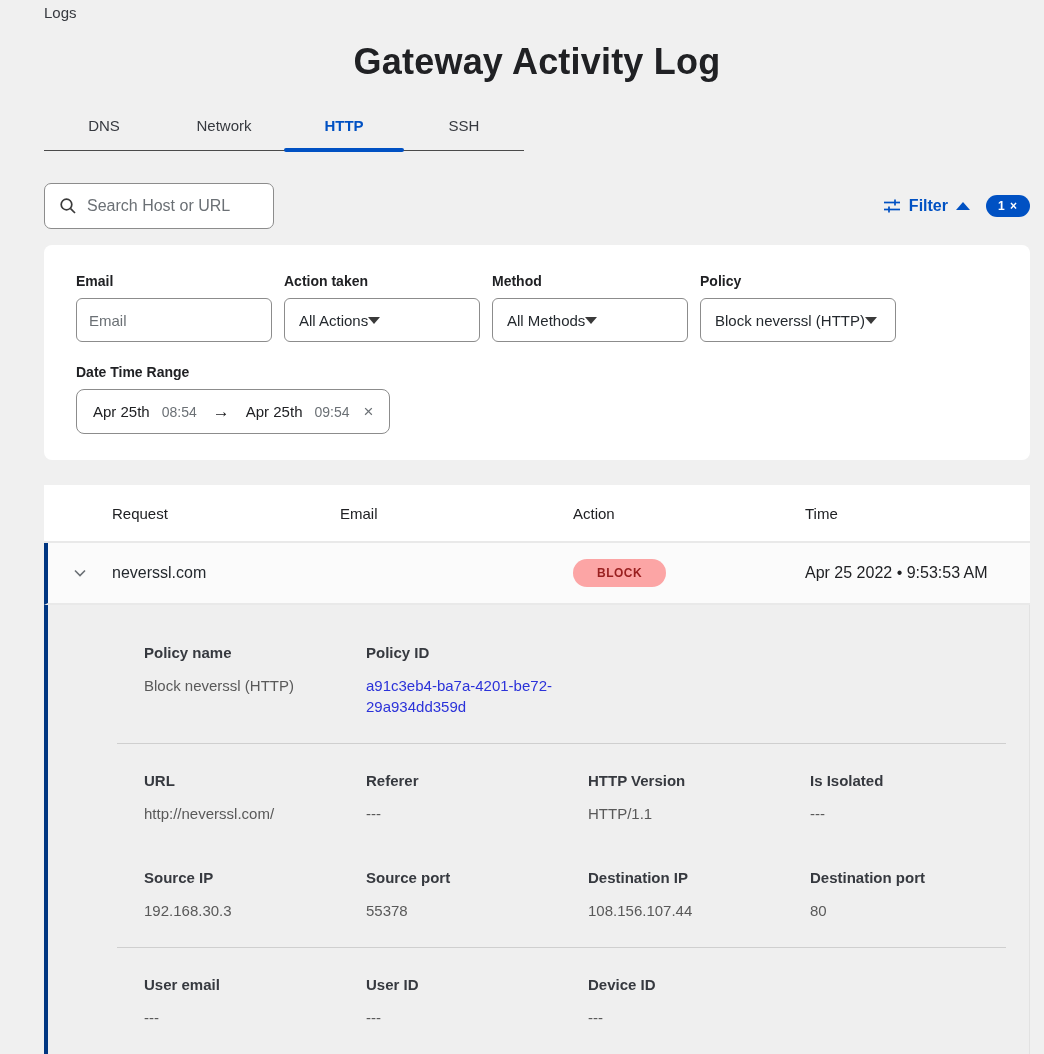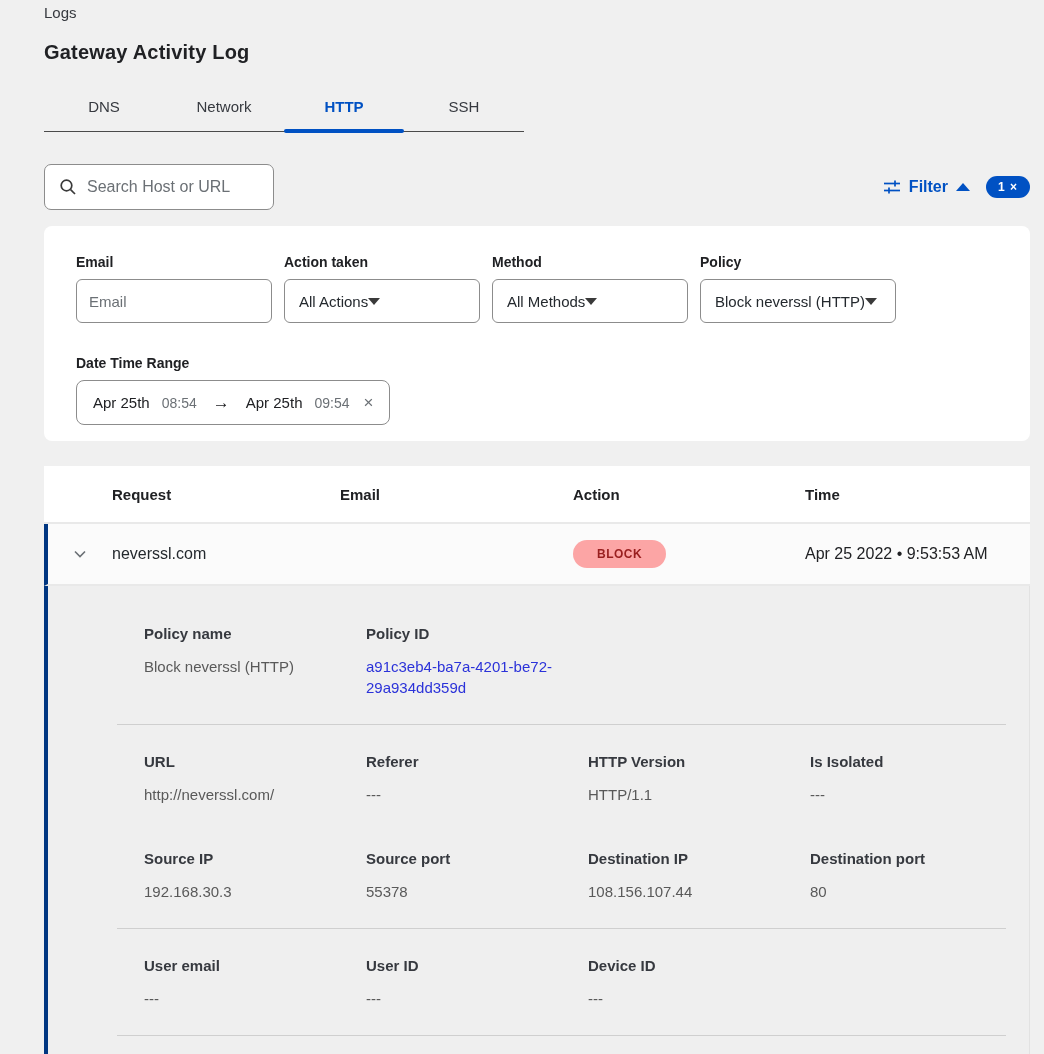--- a/index.html
+++ b/index.html
@@ -6,21 +6,21 @@
   html, body { width: 1044px; height: 1054px; overflow: hidden; }
   body {
     font-family: "Liberation Sans", "DejaVu Sans", sans-serif;
     background: #f0f0f0;
     color: #24292e;
   }
   .content { padding: 4px 14px 0 44px; }
 
   
   .breadcrumb { font-size: 15px; color: #36393f; margin-bottom: 20px; }
-  .page-title { font-size: 20px; font-weight: 700; color: #202124; letter-spacing: .2px; }
+  .page-title { font-size: 36px; font-weight: 700; color: #202124; letter-spacing: .2px; text-align: center; }
 
   
   .tabs { display: flex; width: 480px; margin-top: 22px; border-bottom: 1px solid #4a4a4a; }
   .tab {
     width: 120px; text-align: center; padding: 12px 0 16px;
     font-size: 15px; color: #36393f; cursor: pointer; position: relative;
   }
   .tab.active { color: #0051c3; font-weight: 700; }
   .tab.active .tab-bar {
     position: absolute; left: 0; right: 0; bottom: -2px; height: 4px;
@@ -65,37 +65,37 @@
   .text-input { padding: 0 12px; font-family: inherit; outline: none; }
   .text-input::placeholder { color: #6b7075; }
   .select {
     display: flex; align-items: center; 
     padding: 0 14px; cursor: pointer;
   }
   .caret-down {
     width: 0; height: 0; border-left: 6px solid transparent;
     border-right: 6px solid transparent; border-top: 7px solid #3a3a3a;
   }
-  .daterange-wrap { margin-top: 32px; }
+  .daterange-wrap { margin-top: 22px; }
   .daterange {
     display: inline-flex; align-items: center; gap: 12px; height: 45px;
     border: 1px solid #8c8c8c; border-radius: 8px; padding: 0 16px; background: #fff;
   }
   .dr-date { font-size: 15px; color: #202124; }
   .dr-time { font-size: 14px; color: #6b7075; }
   .dr-arrow { font-size: 17px; color: #202124; padding: 0 4px; }
   .dr-clear { font-size: 17px; color: #6b7075; cursor: pointer; margin-left: 2px; }
 
   
   .table-card { margin-top: 25px; }
   .thead {
     display: flex; background: #fff; height: 58px; align-items: center;
     border-bottom: 2px solid #e9e9e9;
   }
-  .th { font-size: 15px; font-weight: 700; color: #202124; }
+  .th { font-size: 15px; font-weight: 400; color: #202124; }
   .col-chevron { width: 68px; flex: none; display: flex; justify-content: center; }
   .col-request { width: 228px; flex: none; }
   .col-email { width: 233px; flex: none; }
   .col-action { width: 232px; flex: none; }
   .col-time { flex: 1; }
 
   .trow {
     display: flex; align-items: center; background: #fbfbfb; height: 62px;
     border-left: 4px solid #003681; border-bottom: 2px solid #e9e9e9; cursor: pointer;
   }

